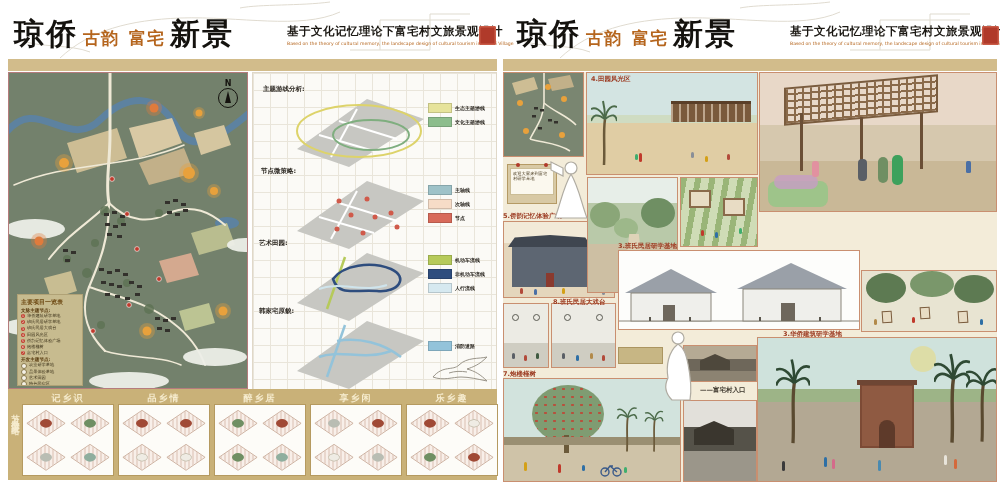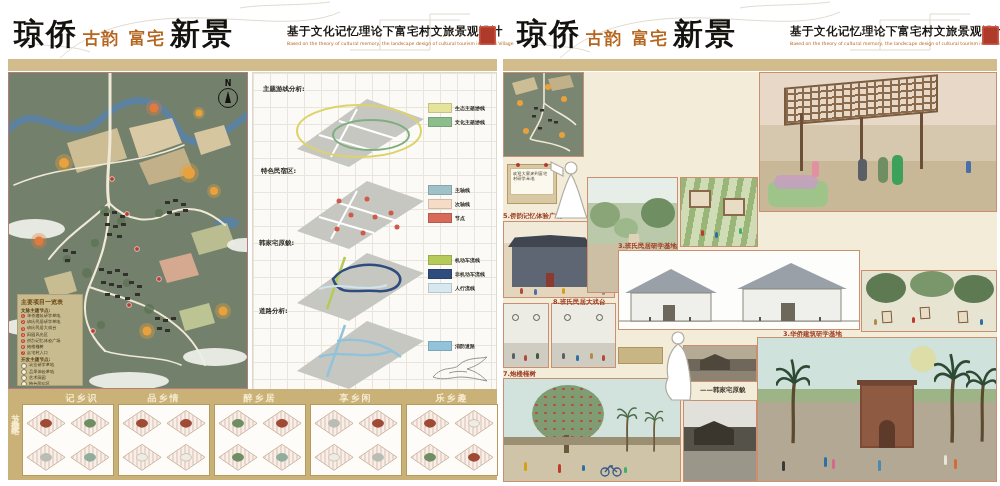--- a/index.html
+++ b/index.html
@@ -354,21 +354,21 @@
     <div class="an-row">
         <span class="an-sw" style="background:#e6e39b;"></span>
         <span class="an-name">生态主题游线</span>
       </div>
     <div class="an-row">
         <span class="an-sw" style="background:#8cbd8c;"></span>
         <span class="an-name">文化主题游线</span>
       </div>
   </div>
 
-  <div class="an-label" style="left:8px;top:94px;">特色民宿区:</div>
+  <div class="an-label" style="left:8px;top:94px;">节点微策略:</div>
   <svg style="position:absolute;left:26px;top:100px;" width="150" height="80" viewBox="0 0 150 80">
     <polygon points="18,58 88,8 145,28 70,76" fill="#c7c7c2"></polygon>
     <g stroke="#ffffff" stroke-width="2" fill="none">
         <path d="M40,44 L95,60"></path>
         <path d="M60,30 L118,48"></path>
         <path d="M78,18 L52,66"></path>
       </g>
     <g fill="#d05a4a">
         <circle cx="60" cy="28" r="2.5"></circle>
         <circle cx="88" cy="26" r="2.5"></circle>
@@ -388,21 +388,21 @@
     <div class="an-row">
         <span class="an-sw" style="background:#f6dcc7;"></span>
         <span class="an-name">次轴线</span>
       </div>
     <div class="an-row">
         <span class="an-sw" style="background:#d86a5a;"></span>
         <span class="an-name">节点</span>
       </div>
   </div>
 
-  <div class="an-label" style="left:6px;top:166px;">韩家宅原貌:</div>
+  <div class="an-label" style="left:6px;top:166px;">艺术田园:</div>
   <svg style="position:absolute;left:26px;top:172px;" width="150" height="80" viewBox="0 0 150 80">
     <polygon points="18,58 88,8 145,28 70,76" fill="#c7c7c2"></polygon>
     <path d="M66,12 L48,64" stroke="#b6ca5a" stroke-width="2.5" fill="none"></path>
     <path d="M54,34 C64,20 92,16 112,24 C130,32 120,48 98,46 C76,44 60,52 54,34 Z" stroke="#2e4d7e" stroke-width="2.5" fill="none"></path>
     <path d="M40,44 C60,36 86,48 108,40" stroke="#cfe4ec" stroke-width="2" fill="none"></path>
   </svg>
   <div class="an-legend" style="left:175px;top:182px;">
     <div class="an-row">
         <span class="an-sw" style="background:#b6ca5a;"></span>
         <span class="an-name">机动车流线</span>
@@ -410,21 +410,21 @@
     <div class="an-row">
         <span class="an-sw" style="background:#2e4d7e;"></span>
         <span class="an-name">非机动车流线</span>
       </div>
     <div class="an-row">
         <span class="an-sw" style="background:#d6e9f0;"></span>
         <span class="an-name">人行流线</span>
       </div>
   </div>
 
-  <div class="an-label" style="left:6px;top:234px;">道路分析:</div>
+  <div class="an-label" style="left:6px;top:234px;">韩家宅原貌:</div>
   <svg style="position:absolute;left:26px;top:240px;" width="150" height="80" viewBox="0 0 150 80">
     <polygon points="18,58 88,8 145,28 70,76" fill="#c7c7c2"></polygon>
     <g stroke="#93c3da" stroke-width="2.5" fill="none">
         <path d="M66,12 L48,64"></path>
         <path d="M40,44 C60,36 86,48 112,38"></path>
         <path d="M58,28 C80,24 104,30 122,44"></path>
       </g>
   </svg>
   <div class="an-legend" style="left:175px;top:268px;">
     <div class="an-row">
@@ -435,21 +435,21 @@
   <svg style="position:absolute;left:176px;top:282px;" width="62" height="32" viewBox="0 0 62 32">
     <g fill="none" stroke="#9a958a" stroke-width="1">
       <path d="M4,22 C14,10 24,16 30,10 C38,2 50,4 58,2 C50,10 44,12 38,14 C46,16 52,20 58,26 C48,24 40,22 32,22 C24,22 14,26 4,22 Z"></path>
       <path d="M20,18 C26,16 32,16 38,17"></path>
     </g>
   </svg>
 </div>
 
 <div class="strategy">
   <div class="strat-side">节点微策略</div>
-  <div class="strat-sec-title" style="left:28px;font-family:Liberation Mono, monospace;">记乡识</div>
+  <div class="strat-sec-title" style="left:14px;font-family:Liberation Mono, monospace;">记乡识</div>
   <div class="strat-sec-title" style="left:110px;">品乡情</div>
   <div class="strat-sec-title" style="left:206px;">醉乡居</div>
   <div class="strat-sec-title" style="left:302px;">享乡闲</div>
   <div class="strat-sec-title" style="left:398px;">乐乡趣</div>
 
   <div class="strat-box" style="left:14px;">
     <div class="dia-wrap" style="left:4px;top:4px;">
         <div class="dia c-red"></div>
       </div>
     <div class="dia-wrap" style="left:48px;top:4px;">
@@ -543,20 +543,39 @@
       <g fill="#e8a13c">
           <circle cx="16" cy="30" r="3"></circle>
           <circle cx="60" cy="26" r="3"></circle>
           <circle cx="22" cy="58" r="3"></circle>
           <circle cx="58" cy="62" r="3"></circle>
           <circle cx="44" cy="14" r="3"></circle>
         </g>
     </svg>
   </div>
 
+  <div class="rblock sc-field" style="left:83px;top:0px;width:172px;height:103px;">
+    <div class="rlabel" style="left:4px;top:2px;">4.田园风光区</div>
+    <div class="pavilion" style="right:6px;top:28px;width:80px;height:18px;"></div>
+    <svg class="fig" style="left:4px;top:24px;" width="26" height="70" viewBox="0 0 26 70">
+      <path d="M13,68 C14,48 12,36 14,22" stroke="#6b5a3a" stroke-width="2.5" fill="none"></path>
+      <g stroke="#4c6b4a" stroke-width="2" fill="none">
+        <path d="M14,22 C6,16 2,18 0,24"></path>
+          <path d="M14,22 C10,12 4,10 0,12"></path>
+          <path d="M14,22 C16,10 22,8 26,10"></path>
+          <path d="M14,22 C22,16 25,18 26,24"></path>
+          <path d="M14,22 C14,12 13,8 12,4"></path>
+      </g>
+    </svg>
+    <div class="person" style="left:48px;bottom:14px;background:#3fae6e;"></div>
+    <div class="person" style="left:52px;bottom:12px;background:#c0392b;height:9px;"></div>
+    <div class="person" style="left:104px;bottom:16px;background:#8a8f98;"></div>
+    <div class="person" style="left:118px;bottom:12px;background:#d4a017;"></div>
+    <div class="person" style="left:140px;bottom:14px;background:#b24a3a;"></div>
+  </div>
 
   <div class="rblock sc-pergola" style="left:256px;top:0px;width:238px;height:140px;">
     <div class="pergola-roof" style="left:24px;top:8px;width:150px;height:34px;"></div>
     <div class="pergola-leg" style="left:40px;top:40px;height:58px;"></div>
     <div class="pergola-leg" style="left:100px;top:44px;height:60px;"></div>
     <div class="pergola-leg" style="left:160px;top:40px;height:56px;"></div>
     <div class="blob" style="left:8px;bottom:4px;width:60px;height:26px;background:#9ec48a;border-radius:8px;"></div>
     <div class="blob" style="left:14px;bottom:22px;width:44px;height:14px;background:#c79ec4;opacity:.8;border-radius:8px;"></div>
     <div class="person" style="left:118px;bottom:28px;width:10px;height:26px;background:#6f8f63;border-radius:5px;"></div>
     <div class="person" style="left:132px;bottom:26px;width:11px;height:30px;background:#3da15c;border-radius:5px;"></div>
@@ -653,21 +672,21 @@
     <div class="person" style="left:10px;bottom:8px;background:#5a5f66;"></div>
     <div class="person" style="left:24px;bottom:6px;background:#2e6fa5;"></div>
     <div class="person" style="left:38px;bottom:8px;background:#b28a4a;"></div>
     <div class="person" style="left:50px;bottom:6px;background:#b24a3a;"></div>
   </div>
 
   <div class="tanbox" style="left:115px;top:275px;width:45px;height:17px;"></div>
   <div class="rblock sc-sepia" style="left:180px;top:273px;width:74px;height:37px;">
     <div class="abs" style="left:16px;top:8px;width:30px;height:16px;background:#4e483c;clip-path:polygon(0 40%,50% 0,100% 40%,100% 100%,0 100%);"></div>
   </div>
-  <div class="photo-cap" style="left:197px;top:314px;">——韩家宅原貌</div>
+  <div class="photo-cap" style="left:197px;top:314px;">——富宅村入口</div>
   <div class="rblock sc-bw" style="left:180px;top:328px;width:74px;height:82px;">
     <div class="abs" style="left:10px;top:20px;width:40px;height:24px;background:#3a362e;clip-path:polygon(0 35%,50% 0,100% 35%,100% 100%,0 100%);"></div>
   </div>
 
   <svg class="fig" style="left:155px;top:258px;" width="38" height="72" viewBox="0 0 38 72">
     <g fill="#ffffff" stroke="#b0aca2" stroke-width="1.2">
       <circle cx="20" cy="8" r="6"></circle>
       <path d="M20,14 C10,22 8,36 10,48 C6,56 8,64 14,70 L32,70 C34,58 32,44 30,34 C28,24 26,18 20,14 Z"></path>
     </g>
   </svg>

